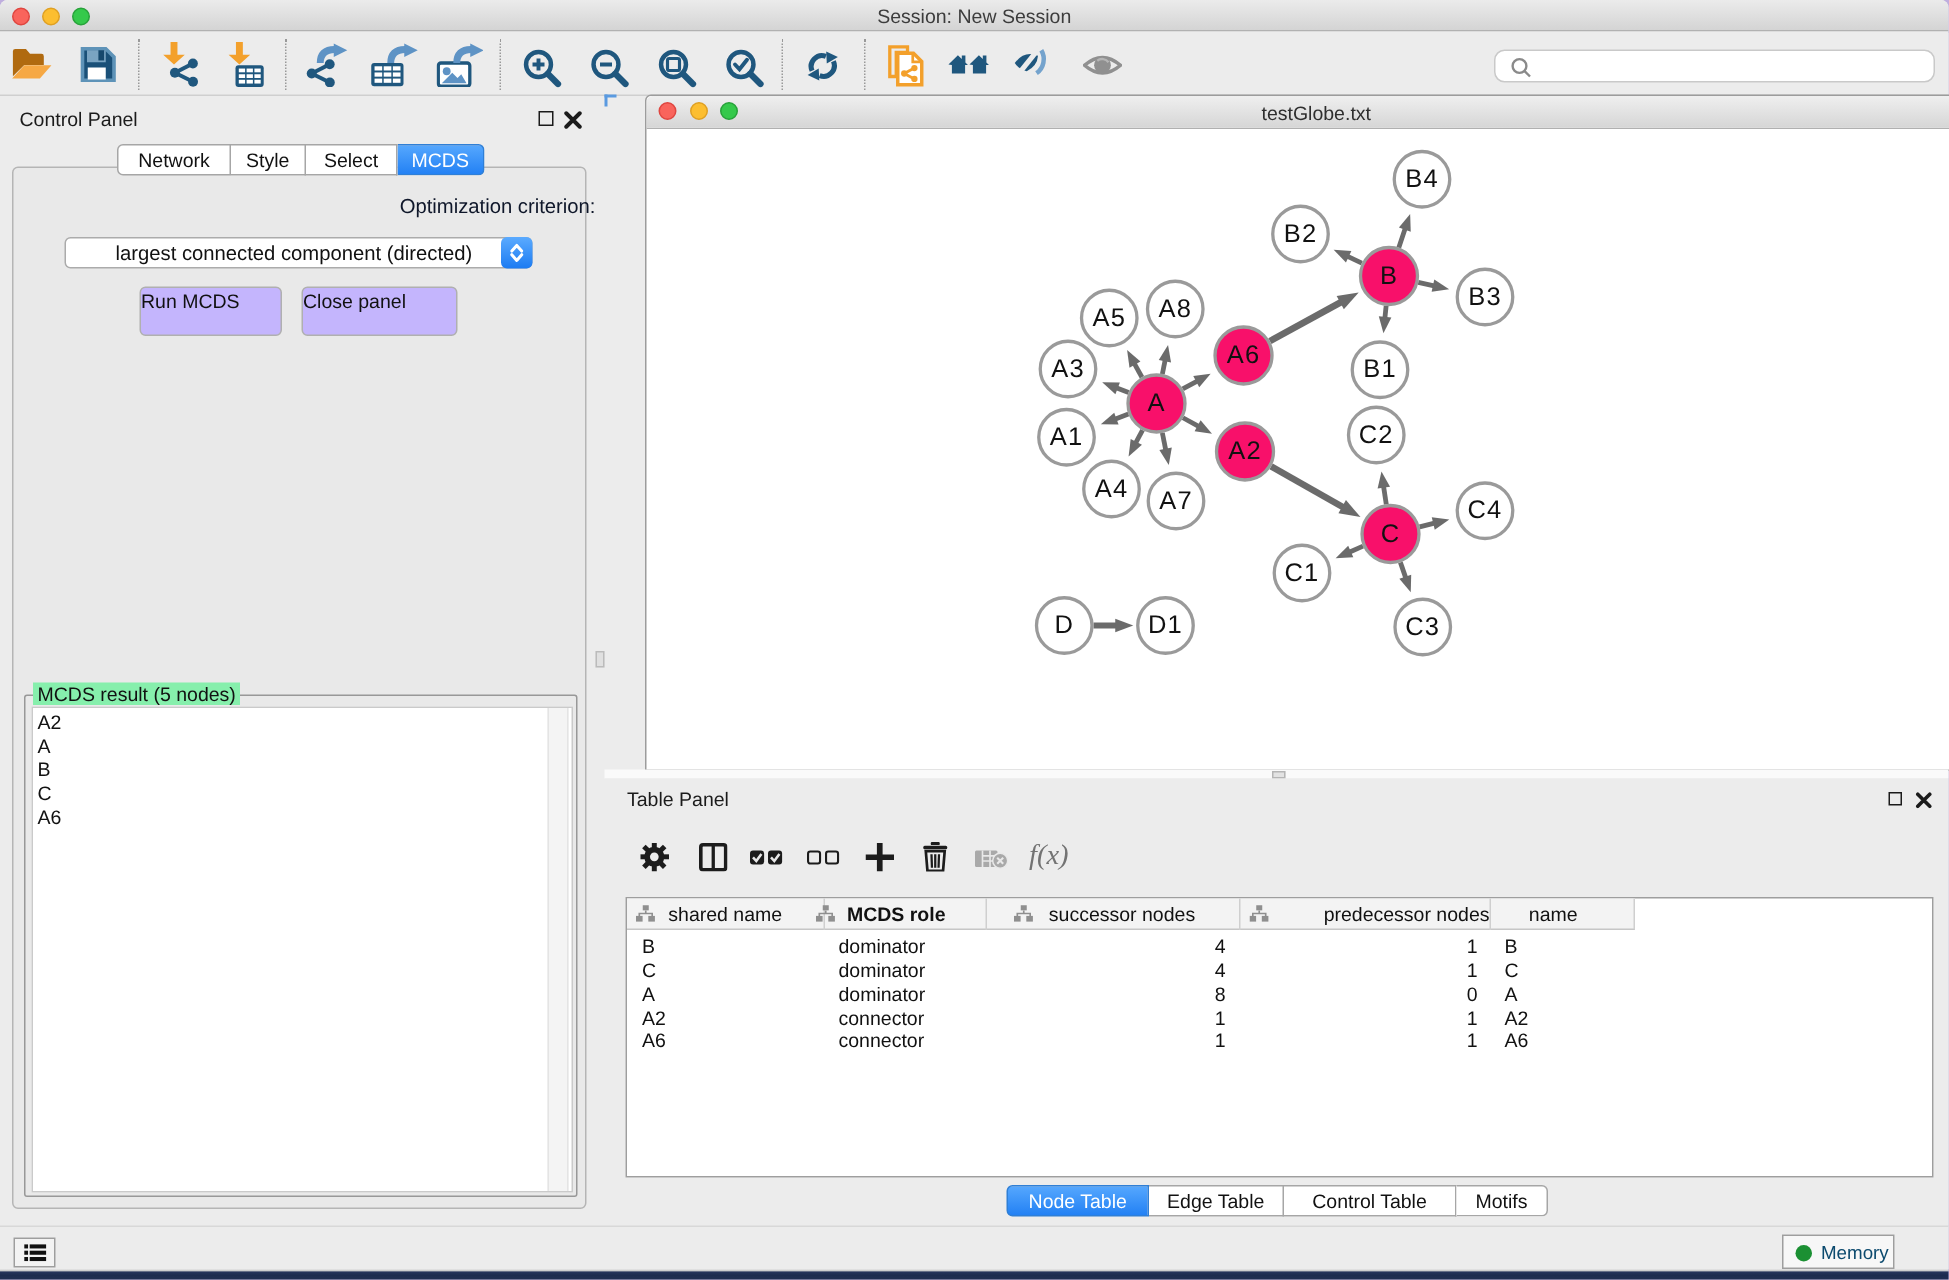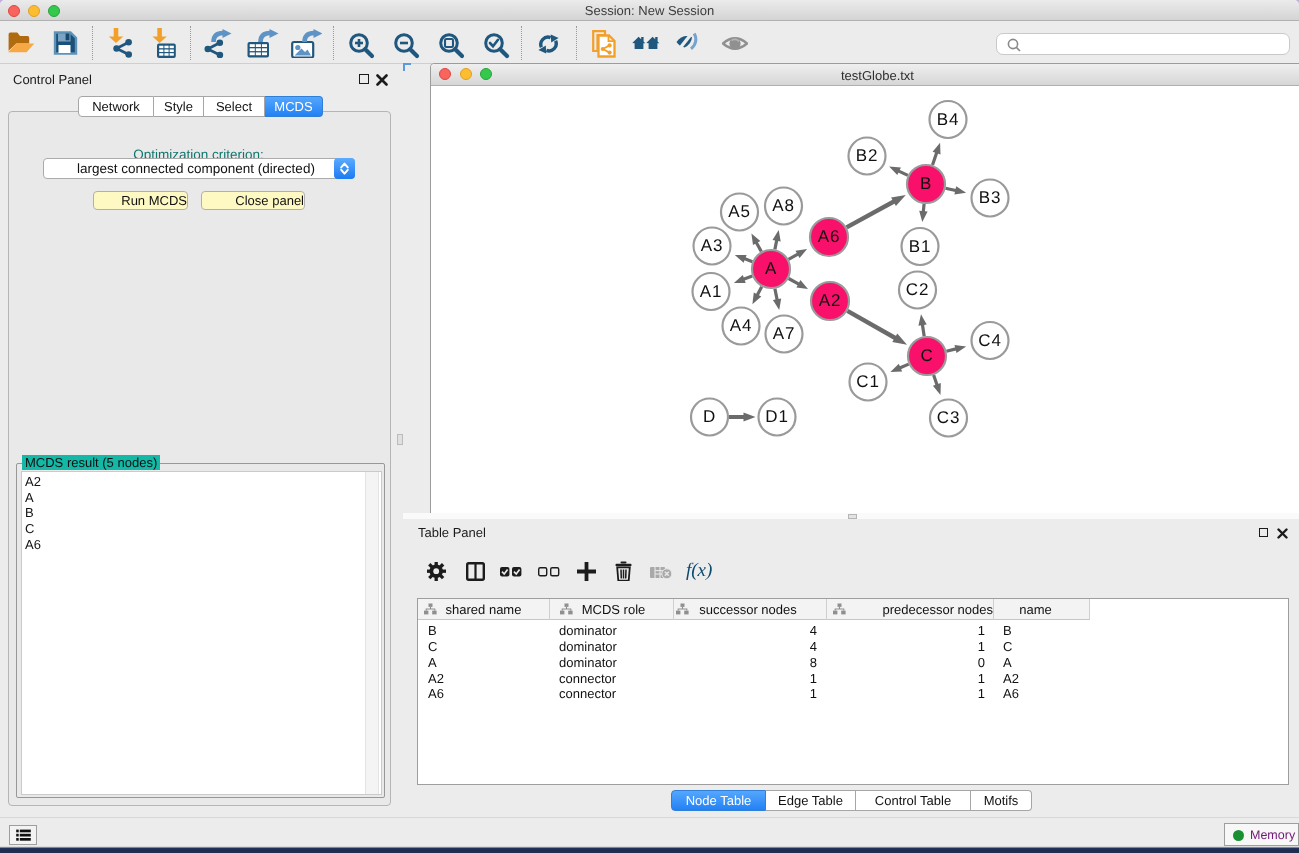--- a/index.html
+++ b/index.html
@@ -17,27 +17,27 @@
 
 #cpanel{position:absolute;left:0;top:64px;width:397px;height:753px;background:#ececec;}
 #cpanel .hdr{position:absolute;left:13px;top:8px;font-size:13px;color:#1b1b1b;}
 .wicons{position:absolute;top:9px;font-size:12px;color:#111;}
 #cptabs{position:absolute;left:78px;top:32px;height:21px;z-index:5;display:flex;}
 .tabseg{height:21px;border:1px solid #a6a6a6;border-left:none;background:#fff;font-size:13px;color:#111;text-align:center;line-height:19px;}
 .tabseg.first{border-left:1px solid #a6a6a6;border-radius:4px 0 0 4px;}
 .tabseg.last{border-radius:0 4px 4px 0;}
 .tabseg.sel{background:linear-gradient(#55a7fe,#2381f4);color:#fff;border-color:#2f7fd6;}
 #cpcontent{position:absolute;left:8px;top:47px;width:383px;height:695px;background:#e9e9e9;border:1px solid #b5b5b5;border-radius:4px;}
-#optlabel{position:absolute;left:0;width:100%;top:83px;text-align:center;font-size:13.5px;color:#0f766e;}
+#optlabel{position:absolute;left:0;width:100%;top:66px;text-align:right;font-size:13.5px;color:#0f172a;}
 #combo{position:absolute;left:43px;top:94px;width:312px;height:21px;background:#fff;border:1px solid #ababab;border-radius:4px;}
 #combo .ctext{position:absolute;left:9px;top:2px;font-size:13.5px;color:#111;padding-left:24px;}
 #combo .stepper{position:absolute;right:-1px;top:-1px;width:21px;height:21px;background:linear-gradient(#5babff,#1c7bf2);border-radius:4px;}
-.btn{position:absolute;height:19px;background:#fef9c3;border:1px solid #b0b0b0;border-radius:4px;font-size:13px;color:#111;text-align:right;line-height:17px;}
+.btn{position:absolute;height:33px;background:#c4b5fd;border:1px solid #b0b0b0;border-radius:4px;font-size:13px;color:#111;text-align:left;line-height:17px;}
 #fieldset{position:absolute;left:16px;top:399px;width:369px;height:335px;border:1px solid #989898;border-radius:2px;}
-#fieldset .legend{position:absolute;left:5px;top:-9px;background:#14b8a6;padding:0 3px;font-size:13px;color:#111;}
+#fieldset .legend{position:absolute;left:5px;top:-9px;background:#86efac;padding:0 3px;font-size:13px;color:#111;}
 #listbox{position:absolute;left:4px;top:7px;width:361px;height:324px;background:#fff;border:1px solid #cacaca;}
 #listbox .items{position:absolute;left:3px;top:2px;font-size:13px;color:#111;line-height:15.7px;}
 #listbox .sb{position:absolute;right:2px;top:0px;width:14px;height:322px;background:#f4f4f4;border-left:1px solid #e4e4e4;border-right:1px solid #e4e4e4;}
 
 #gwin{position:absolute;left:403px;top:63px;width:895px;height:451px;background:#fff;border:1px solid #9c9c9c;border-radius:4px 4px 0 0;margin-left:27px;}
 #gwin .wtitle{position:absolute;left:0;top:0;width:100%;height:22px;background:linear-gradient(#efefef,#d6d6d6);border-bottom:1px solid #b0b0b0;border-radius:4px 4px 0 0;}
 #gwin .wtitle .t{position:absolute;left:0;right:0;top:4px;text-align:center;font-size:13px;color:#2e2e2e;}
 .wl{position:absolute;top:3.5px;width:12px;height:12px;border-radius:50%;}
 
 #vhandle{position:absolute;left:397px;top:434px;width:6px;height:11px;background:#e0e0e0;border:1px solid #bbb;}
@@ -48,21 +48,21 @@
 #tpanel .hdr{position:absolute;left:15px;top:6px;font-size:13px;color:#1b1b1b;}
 #ttable{position:absolute;left:14px;top:79px;width:872px;height:187px;background:#fff;border:1px solid #9e9e9e;}
 #thead{position:absolute;left:0;top:0;width:672px;height:21px;background:#f3f3f3;border-bottom:1px solid #c6c6c6;border-right:1px solid #cfcfcf;}
 .hcell{position:absolute;top:0;height:21px;border-right:1px solid #cfcfcf;font-size:13px;color:#111;text-align:center;line-height:21px;}
 .hcell:last-child{border-right:none;}
 .trow{position:absolute;font-size:13px;color:#111;line-height:15.8px;white-space:pre;}
 #btabs{position:absolute;left:268px;top:271px;height:21px;display:flex;z-index:4;}
 
 #statusbar{position:absolute;left:0;top:817px;width:1299px;height:29px;background:#ececec;border-top:1px solid #d8d8d8;}
 #listbtn{position:absolute;left:9px;top:7px;width:28px;height:20px;background:#f3f3f3;border:1px solid #9e9e9e;}
-#membtn{position:absolute;left:1188px;top:5px;width:75px;height:23px;background:#f7f7f7;border:1px solid #9e9e9e;font-size:12.5px;color:#701a75;margin-left:36px;}
+#membtn{position:absolute;left:1188px;top:5px;width:75px;height:23px;background:#f7f7f7;border:1px solid #9e9e9e;font-size:12.5px;color:#0c4a6e;}
 #membtn .dot{position:absolute;left:8px;top:5.5px;width:11px;height:11px;border-radius:50%;background:#1b9033;}
 #membtn .mt{position:absolute;left:25px;top:4px;}
 </style></head>
 <body>
 <div id="app"></div>
 <div id="bottomstrip"></div>
 <div id="titlebar">
     <div class="light" style="left:8px;background:#f9645c;border:1px solid #df4640;"></div>
     <div class="light" style="left:28px;background:#fcbe30;border:1px solid #dfa023;"></div>
     <div class="light" style="left:48px;background:#35c94b;border:1px solid #28a23a;"></div>
@@ -383,32 +383,32 @@
       <rect x="0" y="1" width="15" height="11" rx="1" fill="#a9a9a9"></rect>
       <g stroke="#e9e9e9" stroke-width="1.1">
         <line x1="5" y1="4.6" x2="15" y2="4.6"></line>
         <line x1="5" y1="8" x2="15" y2="8"></line>
         <line x1="5" y1="1" x2="5" y2="12"></line>
         <line x1="10" y1="1" x2="10" y2="12"></line>
       </g>
       <circle cx="16.8" cy="7.8" r="5" fill="#a9a9a9" stroke="#e9e9e9" stroke-width="1"></circle>
       <path d="M14.8,5.8 l4,4 M18.8,5.8 l-4,4" stroke="#e9e9e9" stroke-width="1.4"></path>
     </svg>
-    <div class="abs" style="left:283px;top:41px;width:46px;font-family:'Liberation Serif',serif;font-style:italic;font-size:19px;color:#0c4a6e;">f(x)</div>
+    <div class="abs" style="left:283px;top:41px;width:46px;font-family:'Liberation Serif',serif;font-style:italic;font-size:19px;color:#737373;">f(x)</div>
 <div id="ttable">
       <div id="thead">
         <div class="hcell" style="left:0px;width:132px;"><svg class="abs" style="left:6px;top:4px" width="13" height="12" viewBox="0 0 13 12">
             <g fill="#8f8f8f">
               <rect x="4.5" y="0.5" width="4" height="3.4"></rect>
               <rect x="0" y="7.6" width="4.4" height="3.8"></rect>
               <rect x="8.2" y="7.6" width="4.4" height="3.8"></rect>
             </g>
             <path d="M6.5,4 v2 M2.2,7.6 v-1.6 h8.6 v1.6" fill="none" stroke="#8f8f8f" stroke-width="1.1"></path>
           </svg>shared name</div>
-        <div class="hcell" style="left:136px;width:120px;"><svg class="abs" style="left:6px;top:4px" width="13" height="12" viewBox="0 0 13 12">
+        <div class="hcell" style="left:120px;width:120px;font-weight:bold;"><svg class="abs" style="left:6px;top:4px" width="13" height="12" viewBox="0 0 13 12">
             <g fill="#8f8f8f">
               <rect x="4.5" y="0.5" width="4" height="3.4"></rect>
               <rect x="0" y="7.6" width="4.4" height="3.8"></rect>
               <rect x="8.2" y="7.6" width="4.4" height="3.8"></rect>
             </g>
             <path d="M6.5,4 v2 M2.2,7.6 v-1.6 h8.6 v1.6" fill="none" stroke="#8f8f8f" stroke-width="1.1"></path>
           </svg>MCDS role</div>
         <div class="hcell" style="left:252px;width:157px;"><svg class="abs" style="left:6px;top:4px" width="13" height="12" viewBox="0 0 13 12">
             <g fill="#8f8f8f">
               <rect x="4.5" y="0.5" width="4" height="3.4"></rect>

